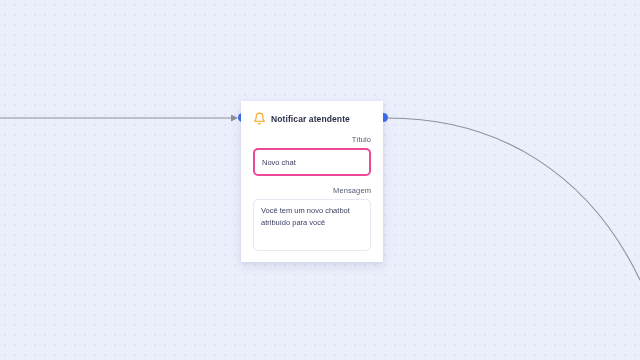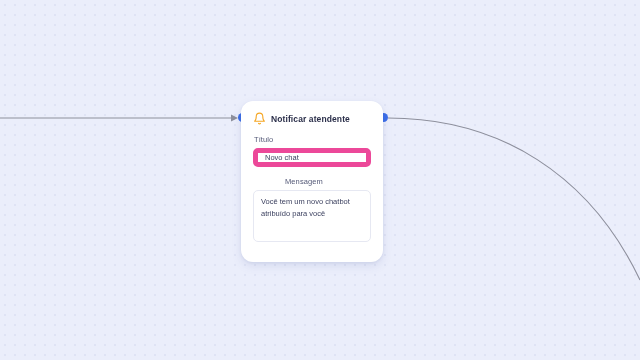--- a/index.html
+++ b/index.html
@@ -36,21 +36,21 @@
   }
 
   
   #node-card {
     position: absolute;
     left: 241px;
     top: 101px;
     width: 142px;
     height: 161px;
     background: #ffffff;
-    border-radius: 12px;
+    border-radius: 0;
     box-shadow: 0 4px 10px rgba(80, 95, 160, 0.13),
                 0 1px 3px rgba(80, 95, 160, 0.10);
     box-sizing: border-box;
     padding: 10px 12px 12px 12px;
   }
 
   .node-header {
     display: flex;
     align-items: center;
     gap: 5px;
@@ -69,32 +69,33 @@
     color: #2b2f4a;
     letter-spacing: 0.1px;
     white-space: nowrap;
   }
 
   .field-label {
     font-size: 7.5px;
     color: #555a78;
     margin: 0 0 4px 1px;
     letter-spacing: 0.1px;
+    text-align: right;
   }
   .field-label.second {
     margin-top: 10px;
     margin-left: 32px;
   }
 
   .text-input {
     display: block;
     width: 100%;
-    height: 19px;
+    height: 28px;
     box-sizing: border-box;
-    border: 5px solid #ec4899;
+    border: 2px solid #ec4899;
     border-radius: 5px;
     background: #ffffff;
     font-family: "Liberation Sans", sans-serif;
     font-size: 7.5px;
     color: #3a3f5e;
     padding: 0 7px;
     outline: none;
   }
 
   .text-area {

